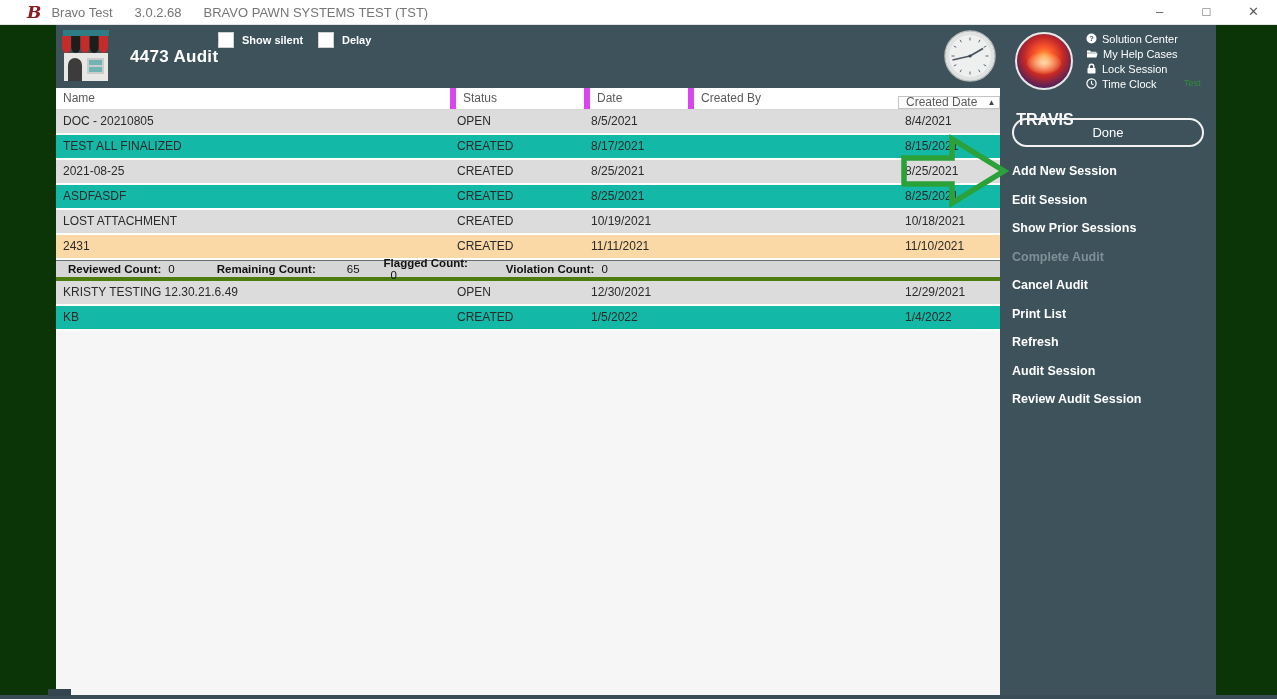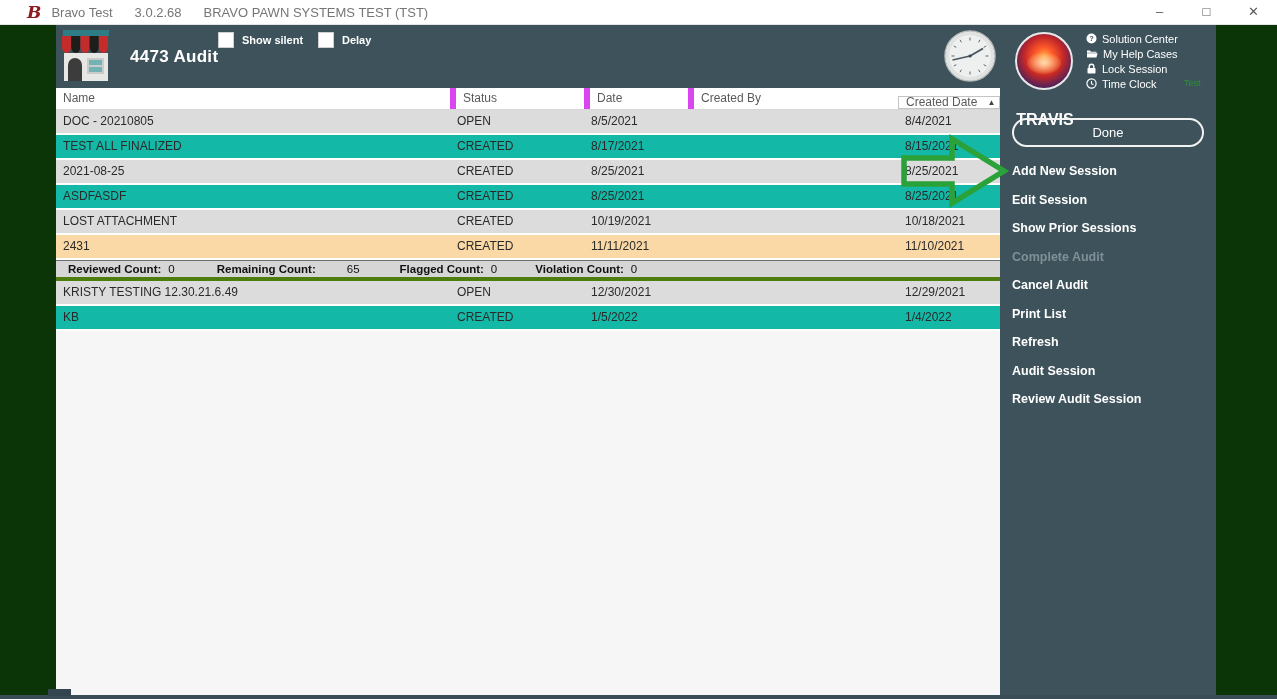--- a/index.html
+++ b/index.html
@@ -45,21 +45,21 @@
   .col-createdby { width:210px; } .col-createddate { width:102px; }
   .trow { display:flex; height:25px; background:#14b8a6; border-bottom:2px solid #fff; }
   .trow.stripe { background:#dcdcdc; }
   .trow.sel { background:#fbd9a6; }
   .cell { font-size:12px; color:#2a2a2a; line-height:23px; padding-left:7px; white-space:nowrap; overflow:hidden; }
   .detail-row { display:flex; align-items:center; height:21px; background:#d6d6d6;
     border-top:1px solid #6d6d6d; border-bottom:4px solid #4d7c0f; font-size:11.5px; color:#111; }
   .detail-pair { display:flex; }
   .detail-pair .dl { font-weight:bold; }
   .detail-pair .dv { margin-left:7px; }
-  .dp1 { margin-left:12px; } .dp2 { margin-left:42px;gap:24px; } .dp3 { margin-left:40px; } .dp4 { margin-left:38px; }
+  .dp1 { margin-left:12px; } .dp2 { margin-left:42px;gap:24px; } .dp3 { margin-left:24px;flex-direction:column; } .dp4 { margin-left:38px; }
 
   
   .sidebar { position:absolute; left:1000px; top:25px; width:216px; height:670px; background:#3d525b; }
   .avatar { position:absolute; left:15px; top:7px; width:58px; height:58px; border-radius:50%;
     border:2px solid #e8e8e8;
     background:radial-gradient(circle at 50% 42%, #ffb347 0%, #ff5a2a 22%, #c22728 48%, #5a2256 72%, #1d1f4e 100%); }
   .avatar-inner { position:absolute; left:10px; top:18px; width:34px; height:22px;
     background:radial-gradient(ellipse at center, rgba(255,240,200,.85), rgba(255,120,40,.25) 70%, transparent 75%); border-radius:50%; }
   .avatar-name { position:absolute; left:0; top:67px; width:90px; text-align:center; color:#fff; font-size:16px; font-weight:bold;margin-top:19px; }
   .quick-links { position:absolute; left:86px; top:6px; width:128px; }

